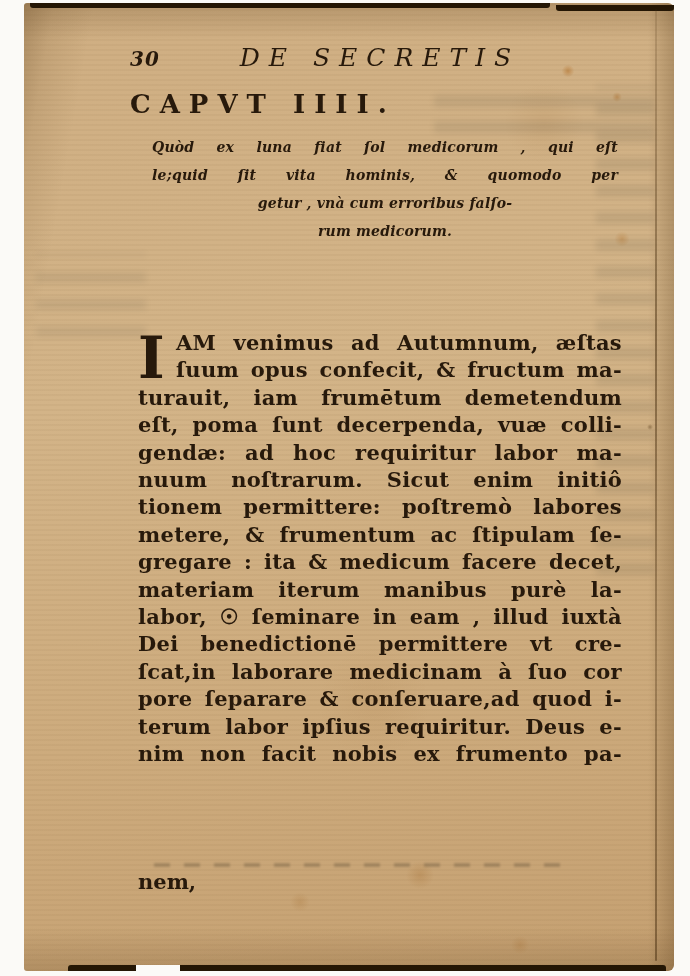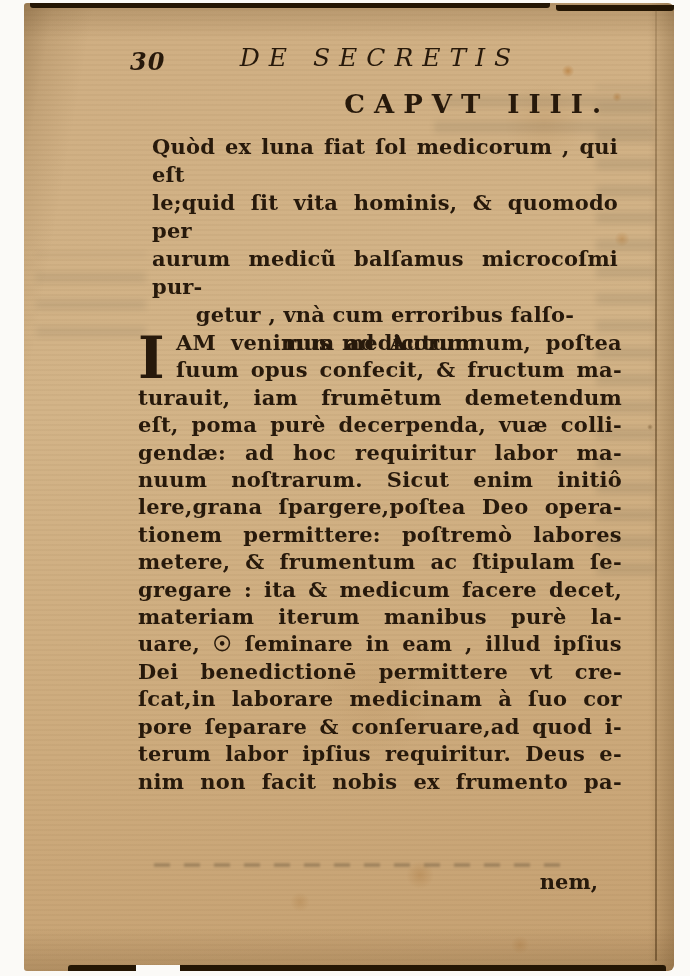--- a/index.html
+++ b/index.html
@@ -68,52 +68,52 @@
   }
   .ghost-dashline{
     left:130px;top:860px;width:420px;height:4px;opacity:.45;filter:blur(1px);
     background:repeating-linear-gradient(90deg, rgba(58,48,32,.55) 0 16px, rgba(58,48,32,0) 16px 30px);
   }
 
   
   .ink{color:#27190b;}
   .page-number{
     position:absolute;left:106px;top:44px;width:60px;
-    font-size:24px;font-weight:700;font-style:italic;letter-spacing:1px;
+    font-size:20px;font-weight:700;font-style:italic;letter-spacing:1px;
   }
   .running-header{
     position:absolute;left:116px;top:40px;width:480px;
     text-align:center;font-style:italic;font-weight:400;
     font-size:25px;letter-spacing:9px;
   }
   .chapter-heading{
     position:absolute;left:106px;top:86px;width:480px;
-    text-align:right;font-weight:700;
+    text-align:left;font-weight:700;
     font-size:26px;letter-spacing:9px;
   }
   .argument{
     position:absolute;left:128px;top:130px;width:466px;
-    font-weight:600;
-    font-size:21px;line-height:28px;letter-spacing:.2px;
+    font-style:italic;font-weight:600;
+    font-size:14px;line-height:28px;letter-spacing:.2px;
   }
   .argument .just{text-align:justify;text-align-last:justify;}
   .argument .cent{text-align:center;}
   .bodytext{
     position:absolute;left:114px;top:326px;width:484px;
     font-weight:700;font-size:21px;line-height:27.4px;letter-spacing:.3px;
   }
   .bodytext .line{text-align:justify;text-align-last:justify;min-height:27.4px;}
   .bodytext .indent{padding-left:38px;}
   .drop-cap{
     position:absolute;left:114px;top:330px;
     font-size:57px;line-height:50px;font-weight:700;
   }
   .catchword{
     position:absolute;left:114px;top:866px;width:460px;
-    text-align:right;font-weight:700;font-size:21px;
+    text-align:left;font-weight:700;font-size:21px;
   }
 </style>
 </head>
 <body>
 
 <div class="stage">
   <div class="paper">
     <div class="paper-texture"></div>
 
     <div class="edge edge-top-a"></div>
@@ -129,40 +129,38 @@
 
     <div class="page-number ink">30</div>
 
     <div class="running-header ink">DE SECRETIS</div>
 
     <div class="chapter-heading ink">CAPVT IIII.</div>
 
     <div class="argument ink">
       <div class="just">Quòd ex luna fiat ſol medicorum , qui eſt</div>
       <div class="just">le;quid ſit vita hominis, &amp; quomodo per</div>
-      <div class="just">aurum medicũ balſamus microcoſmi pur-</div>
       <div class="cent">getur , vnà cum erroribus falſo-</div>
       <div class="cent">rum medicorum.</div>
     </div>
 
     <div class="drop-cap ink">I</div>
 
     <div class="bodytext ink">
-      <div class="line indent">AM venimus ad Autumnum, poſtea</div>
+      <div class="line indent">AM venimus ad Autumnum, æſtas</div>
       <div class="line indent">ſuum opus confecit, &amp; fructum ma-</div>
       <div class="line">turauit, iam frumētum demetendum</div>
-      <div class="line">eſt, poma purè decerpenda, vuæ colli-</div>
+      <div class="line">eſt, poma ſunt decerpenda, vuæ colli-</div>
       <div class="line">gendæ: ad hoc requiritur labor ma-</div>
       <div class="line">nuum noſtrarum.  Sicut enim initiô</div>
-      <div class="line">lere,grana ſpargere,poſtea Deo opera-</div>
       <div class="line">tionem permittere: poſtremò labores</div>
       <div class="line">metere, &amp; frumentum ac ſtipulam ſe-</div>
       <div class="line">gregare : ita &amp; medicum facere decet,</div>
       <div class="line">materiam iterum manibus purè la-</div>
-      <div class="line">uare, ☉ ſeminare in eam , illud ipſius</div>
+      <div class="line">labor, ☉ ſeminare in eam , illud iuxtà</div>
       <div class="line">Dei benedictionē permittere vt cre-</div>
       <div class="line">ſcat,in laborare medicinam à ſuo cor</div>
       <div class="line">pore ſeparare &amp; conſeruare,ad quod i-</div>
       <div class="line">terum labor ipſius requiritur. Deus e-</div>
       <div class="line">nim non facit nobis ex frumento pa-</div>
     </div>
 
     <div class="catchword ink">nem,</div>
   </div>
 </div>

